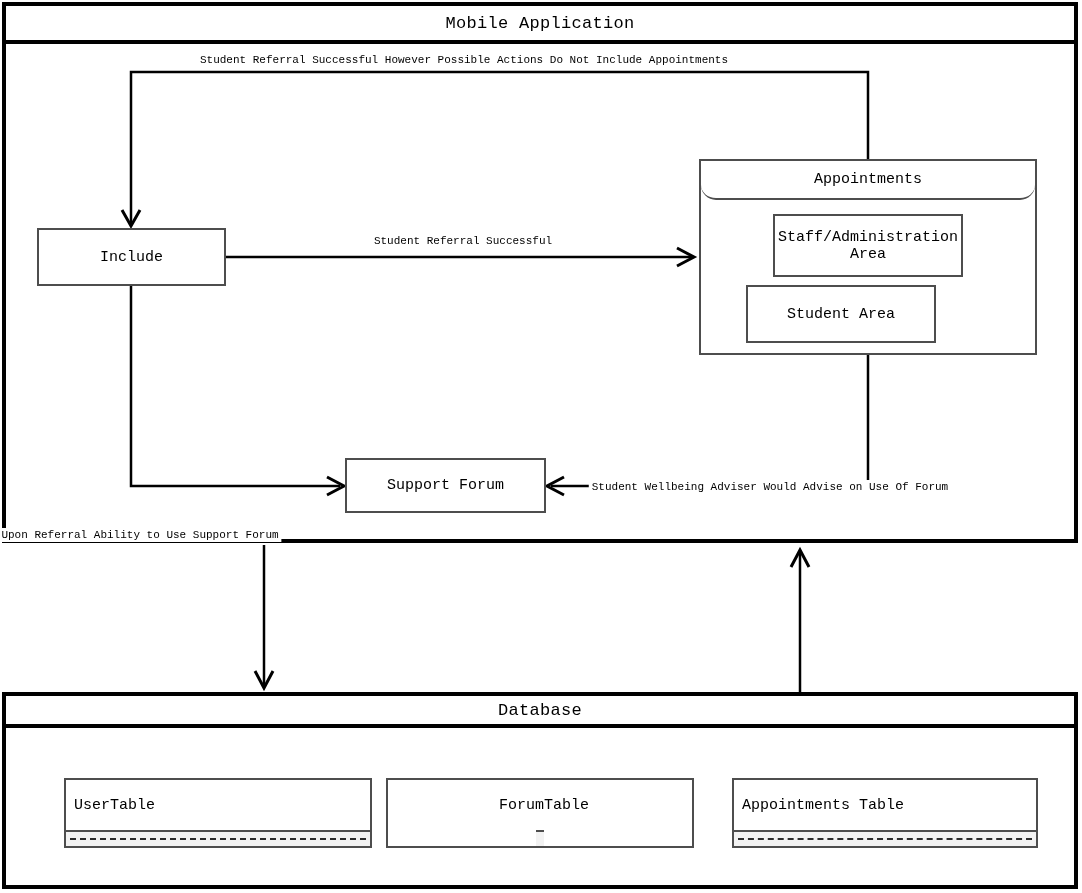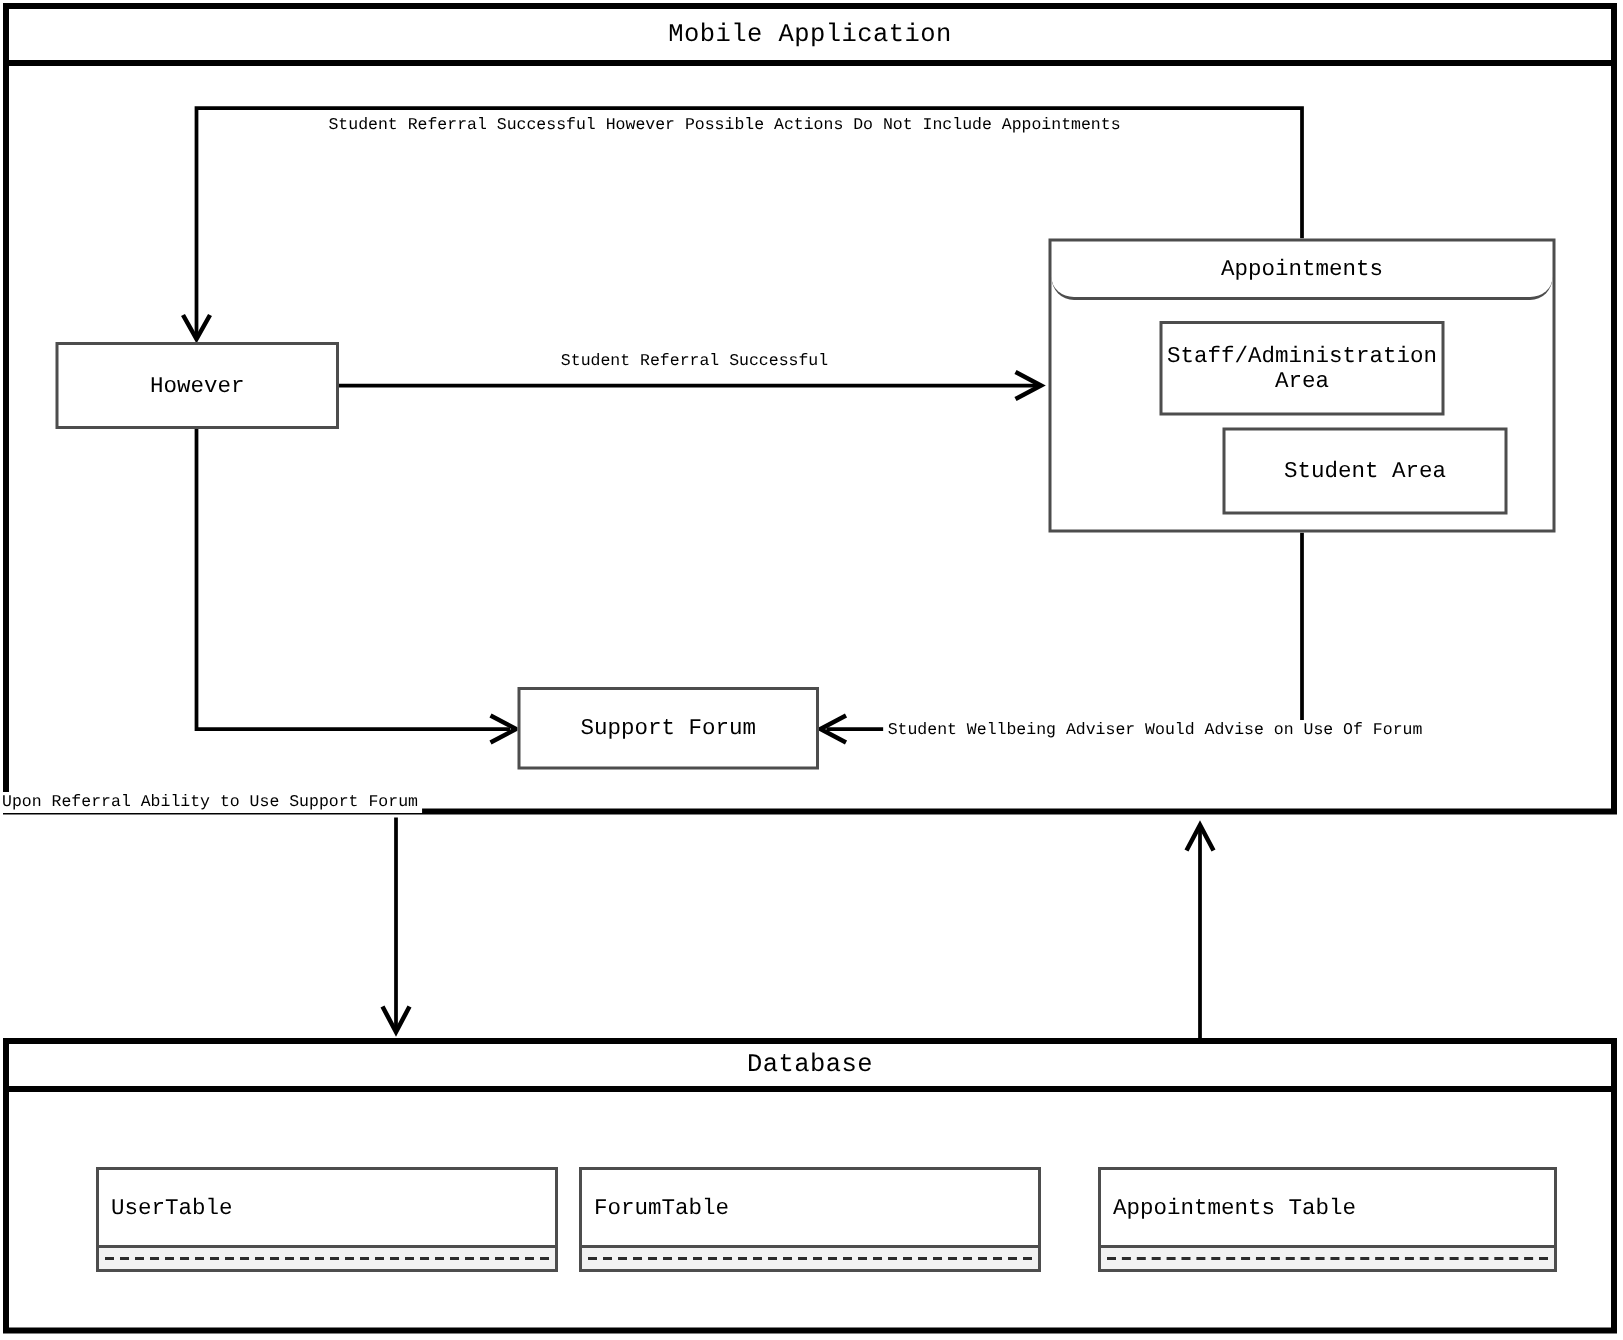--- a/index.html
+++ b/index.html
@@ -48,56 +48,56 @@
 
     <path d="M800 692 V552" fill="none" stroke="#000" stroke-width="2.5"></path>
     <path d="M791 567 L800 550 L809 567" fill="none" stroke="#000" stroke-width="3"></path>
   </svg>
 
   <div class="container" style="left:2px;top:2px;width:1076px;height:541px;">
     <div class="container-title" style="height:38px;">Mobile Application</div>
   </div>
 
   <div class="node" style="left:37px;top:228px;width:189px;height:58px;">
-    <span>However</span>
+    <span>Include</span>
   </div>
 
   <div class="group" style="left:699px;top:159px;width:338px;height:196px;">
     <div class="group-header">
       <span>Appointments</span>
     </div>
   </div>
   <div class="node" style="left:773px;top:214px;width:190px;height:63px;">
     <span>Staff/Administration Area</span>
   </div>
-  <div class="node" style="left:815px;top:285px;width:190px;height:58px;align-items:center;">
+  <div class="node" style="left:746px;top:285px;width:190px;height:58px;align-items:center;">
     <span>Student Area</span>
   </div>
 
   <div class="node" style="left:345px;top:458px;width:201px;height:55px;">
     <span>Support Forum</span>
   </div>
 
-  <div class="conn-label" style="left:464px;top:84px;margin-left:19px;">Student Referral Successful However Possible Actions Do Not Include Appointments</div>
+  <div class="conn-label" style="left:464px;top:60px;">Student Referral Successful However Possible Actions Do Not Include Appointments</div>
   <div class="conn-label" style="left:463px;top:241px;">Student Referral Successful</div>
   <div class="conn-label" style="left:140px;top:487px;margin-top:48px;">Upon Referral Ability to Use Support Forum</div>
   <div class="conn-label" style="left:770px;top:487px;">Student Wellbeing Adviser Would Advise on Use Of Forum</div>
 
   <div class="container" style="left:2px;top:692px;width:1076px;height:197px;">
     <div class="container-title" style="height:32px;">Database</div>
   </div>
 
   <div class="entity" style="left:64px;top:778px;width:308px;height:70px;">
     <div class="entity-title">UserTable</div>
     <div class="entity-strip">
       <div class="entity-dashes"></div>
     </div>
   </div>
 
-  <div class="entity" style="left:386px;top:778px;width:308px;height:70px;">
+  <div class="entity" style="left:386px;top:778px;width:308px;height:70px;align-items:center;">
     <div class="entity-title">ForumTable</div>
     <div class="entity-strip">
       <div class="entity-dashes"></div>
     </div>
   </div>
 
   <div class="entity" style="left:704px;top:778px;width:306px;height:70px;margin-left:28px;">
     <div class="entity-title">Appointments Table</div>
     <div class="entity-strip">
       <div class="entity-dashes"></div>

